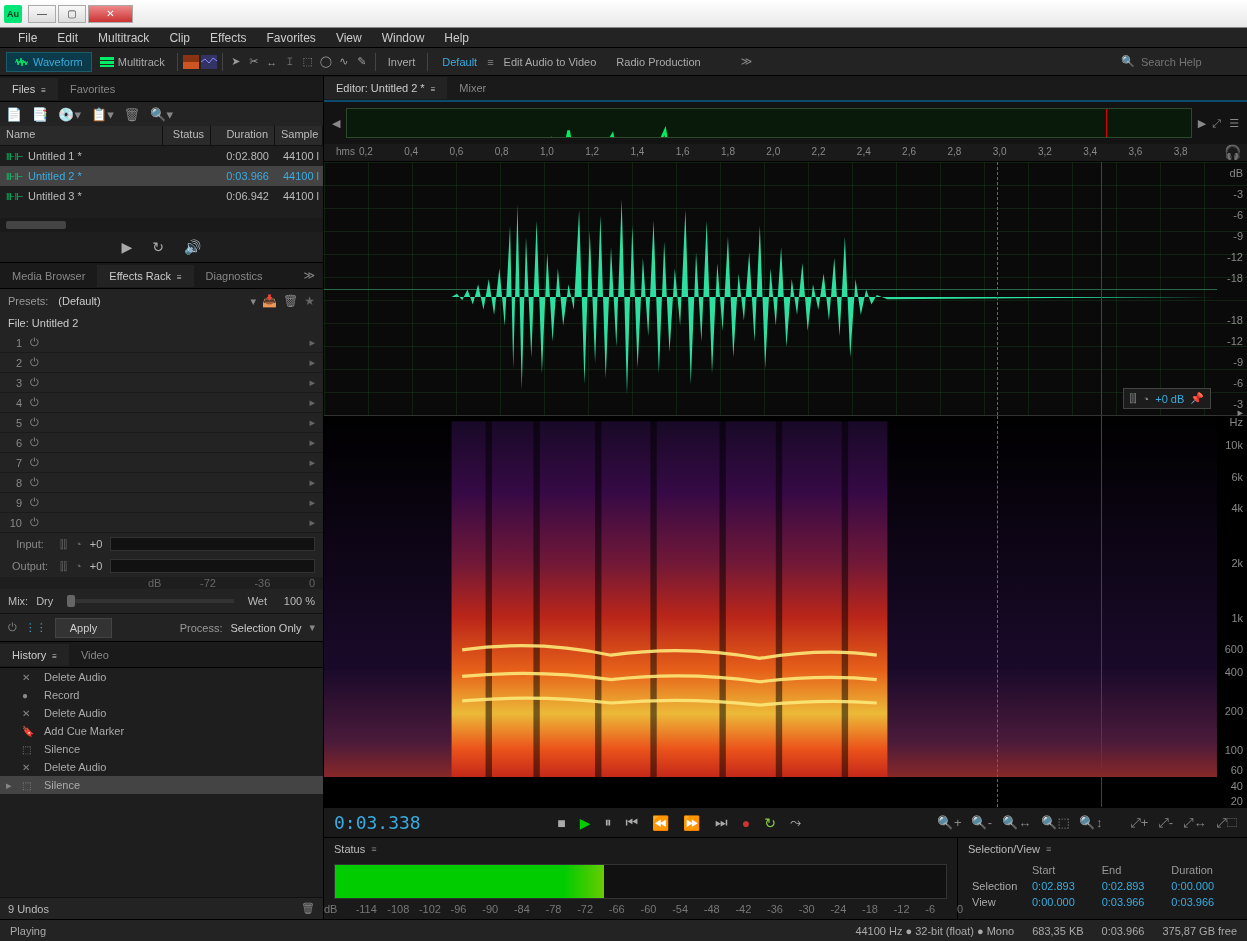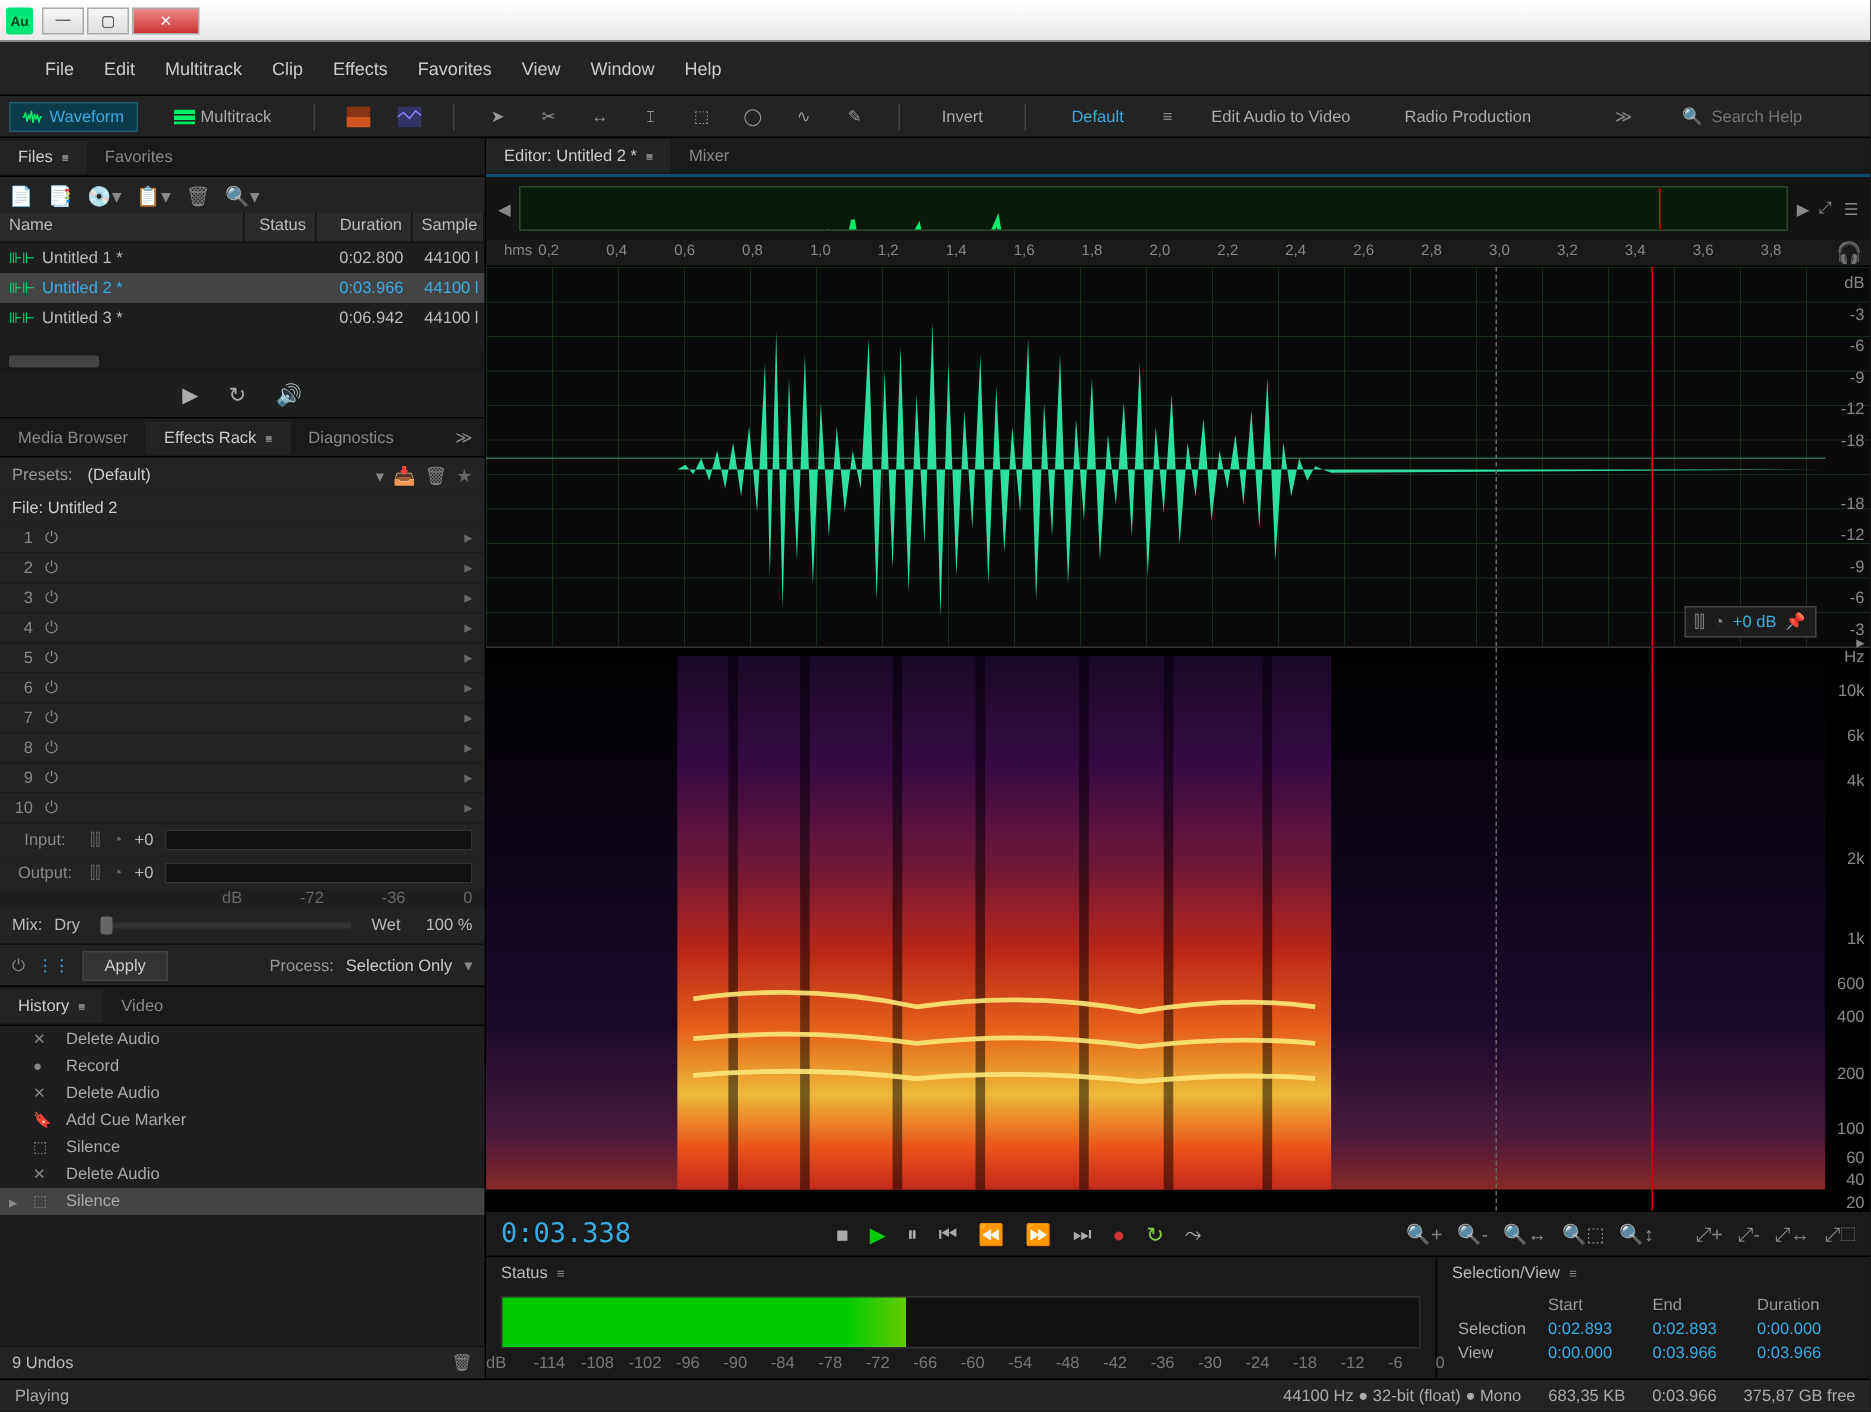--- a/index.html
+++ b/index.html
@@ -3,23 +3,23 @@
 <meta charset="utf-8">
 <style>
 *{box-sizing:border-box;margin:0;padding:0;font-family:"Segoe UI",Arial,sans-serif;font-size:11px;user-select:none}
 body{background:#1a1a1a;color:#bbb;width:1247px;height:941px;overflow:hidden;display:flex;flex-direction:column}
 .titlebar{height:28px;background:linear-gradient(#fff,#e8e8e8);display:flex;align-items:center;padding:0 4px;color:#333;border-bottom:1px solid #888}
 .titlebar .logo{width:18px;height:18px;background:#00e676;border-radius:2px;display:flex;align-items:center;justify-content:center;font-size:9px;color:#003d1a;font-weight:bold;margin-right:6px}
 .titlebar .title{flex:1;font-size:12px}
 .winbtns{display:flex;gap:2px}
 .winbtn{width:28px;height:18px;display:flex;align-items:center;justify-content:center;border:1px solid #aaa;background:linear-gradient(#f8f8f8,#ddd);font-size:10px}
 .winbtn.close{background:linear-gradient(#e88,#c33);color:#fff;width:45px}
-.menubar{height:36px;background:#232323;display:flex;align-items:center;padding:0 20px;border-bottom:1px solid #000}
+.menubar{height:20px;background:#232323;display:flex;align-items:center;padding:0 8px;border-bottom:1px solid #000}
 .menubar span{padding:4px 10px;font-size:12px;color:#ccc;cursor:pointer}
-.toolbar{height:28px;background:#232323;display:flex;align-items:center;padding:0 6px;border-bottom:1px solid #000;gap:16px}
+.toolbar{height:28px;background:#232323;display:flex;align-items:center;padding:0 6px;border-bottom:1px solid #000;gap:0}
 .tbtn{height:20px;padding:2px 8px;display:flex;align-items:center;gap:4px;font-size:11px;color:#aaa;cursor:pointer}
 .tbtn.active{background:#0b3b4a;color:#3aabe0;border:1px solid #1b5b6a}
 .tbtn .icn{width:14px;height:10px}
 .sep{width:1px;height:18px;background:#444;margin:0 4px}
 .toolicn{width:18px;height:18px;display:flex;align-items:center;justify-content:center;color:#999;cursor:pointer}
 .workspace-btn{padding:2px 10px;color:#3aabe0;cursor:pointer;font-size:11px}
 .workspace-btn.grey{color:#aaa}
 .searchbox{margin-left:auto;display:flex;align-items:center;gap:6px;color:#888}
 .main{flex:1;display:flex;overflow:hidden}
 .leftpanel{width:324px;background:#1e1e1e;display:flex;flex-direction:column;border-right:1px solid #000}

